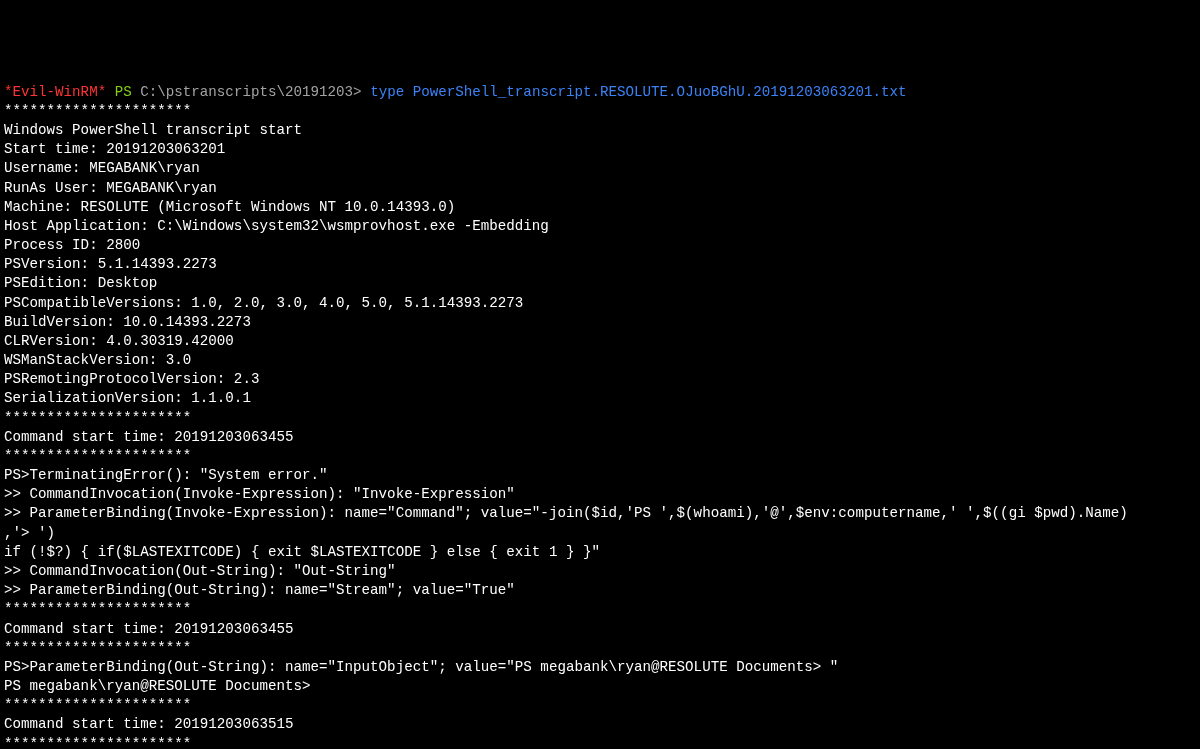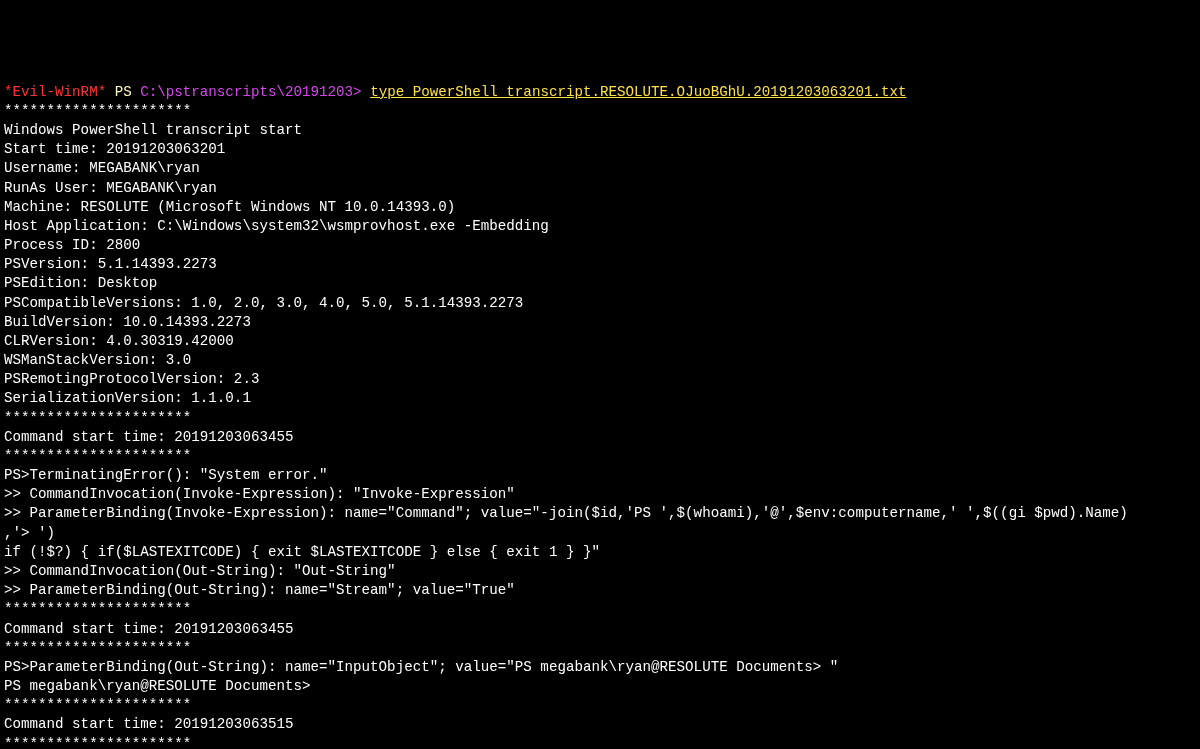--- a/index.html
+++ b/index.html
@@ -17,29 +17,28 @@
       width: 1200px;
       height: 749px;
       overflow: hidden;
       white-space: pre;
     }
     .prompt-evil {
       color: #ff3333;
       text-align: center;
     }
     .prompt-ps {
-      color: #fef9c3;
+      color: #84cc16;
     }
     .prompt-path {
-      color: #d946ef;
+      color: #a3a3a3;
       margin-top: 24px;
     }
     .command {
-      color: #fde047;
-      text-decoration: underline;
+      color: #3b82f6;
     }
     .output-line {
       color: #ffffff;
       display: block;
     }
     .terminal-content {
       font-family: inherit;
     }
   </style>
 </head>

